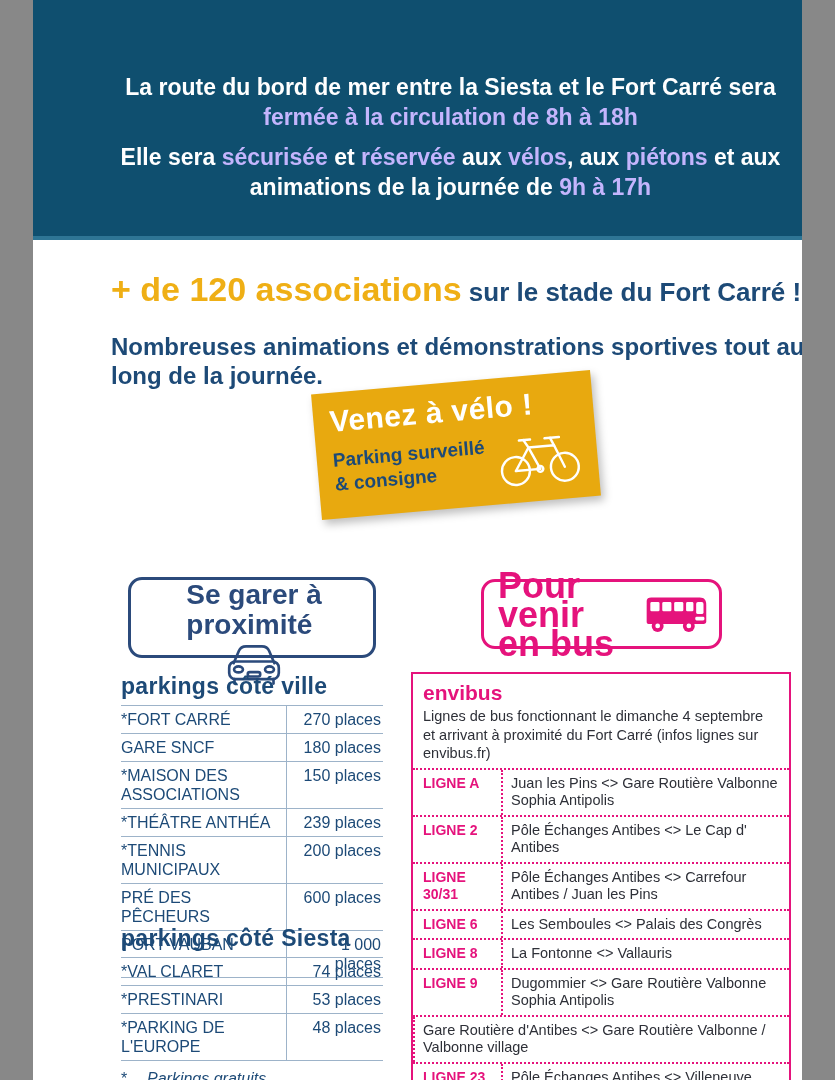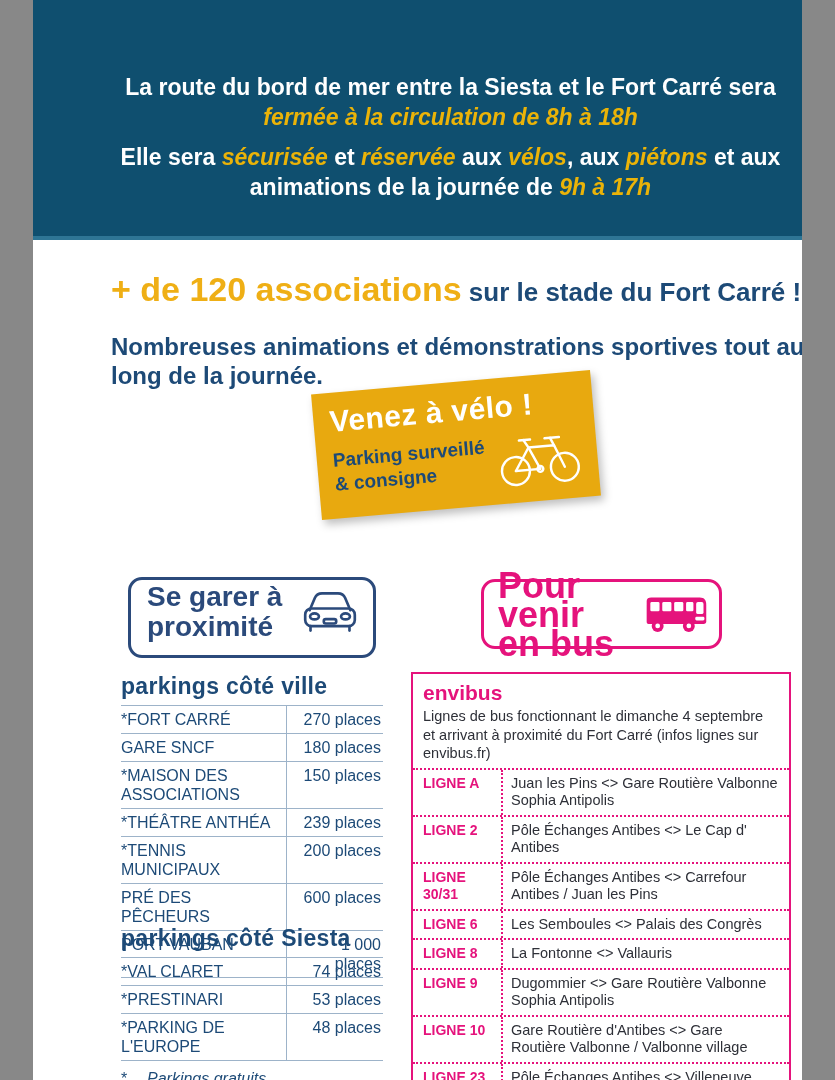--- a/index.html
+++ b/index.html
@@ -10,21 +10,21 @@
   }
   
   .band {
     position:absolute; left:0; top:0; width:835px; height:240px;
     background:#0F4F6F; border-bottom:4px solid #2E7595;
   }
   .band p { text-align:center; font-weight:bold; font-size:23px; line-height:30px; white-space:nowrap; }
   .p1 { position:absolute; top:72px; width:100%; }
   .p2 { position:absolute; top:142px; width:100%; }
   .w { color:#FFFFFF; }
-  .y { color:#eab308;font-style:italic; }
+  .y { color:#c4b5fd; }
   
   .assoc { position:absolute; left:78px; top:270px; white-space:nowrap; }
   .assoc .big  { color:#EFAF15; font-weight:bold; font-size:34px; }
   .assoc .rest { color:#1D4A77; font-weight:bold; font-size:26px; }
   .assoc-sub {
     position:absolute; left:78px; top:332px; width:700px;
     color:#1D4A77; font-weight:bold; font-size:24px; line-height:29px;
   }
   
   .badge {
@@ -35,21 +35,21 @@
   .badge-title { color:#FFFFFF; font-weight:bold; font-size:30px; letter-spacing:0.5px; }
   .badge-sub { margin-top:10px; color:#1D4A77; font-weight:bold; font-size:19px; line-height:24px; }
   .badge-bike { position:absolute; right:12px; bottom:14px; }
   
   .btn {
     position:absolute; background:#fff; display:flex; align-items:center;
     font-weight:bold; border-radius:14px;
   }
   .btn-park {
     left:95px; top:577px; width:248px; height:81px;
-    border:3.5px solid #2B4A7B; color:#2B4A7B; padding:0 12px 12px 16px;
+    border:3.5px solid #2B4A7B; color:#2B4A7B; padding:0 12px 12px 16px;flex-direction:column;
   }
   .btn-bus {
     left:448px; top:579px; width:241px; height:70px;
     border:3px solid #E5137C; color:#E5137C; padding:0 10px 0 14px;
   }
   .btn .txt { font-size:28px; line-height:30px; flex:1; }
   .btn-bus .txt { font-size:36px; line-height:29px; }
   
   .park-block { position:absolute; left:88px; width:262px; color:#1D4A77; }
   .pv { top:673px; }
@@ -250,21 +250,20 @@
       </div>
     <div class="erow">
         <div class="eline">LIGNE 8</div>
         <div class="eroute">La Fontonne &lt;&gt; Vallauris</div>
       </div>
     <div class="erow">
         <div class="eline">LIGNE 9</div>
         <div class="eroute">Dugommier &lt;&gt; Gare Routière Valbonne Sophia Antipolis</div>
       </div>
     <div class="erow">
-        <div class="eline">LIGNE 10</div>
         <div class="eroute">Gare Routière d'Antibes &lt;&gt; Gare Routière Valbonne / Valbonne village</div>
       </div>
     <div class="erow">
         <div class="eline">LIGNE 23</div>
         <div class="eroute">Pôle Échanges Antibes &lt;&gt; Villeneuve Loubet / La Colle sur Loup</div>
       </div>
   </div>
 
   <div class="copyright">Ne pas jeter sur la voie publique © Ville d'Antibes Juan-les-Pins, Direction Presse Communication 2025 - Illustrations Adobe Stock</div>
 

